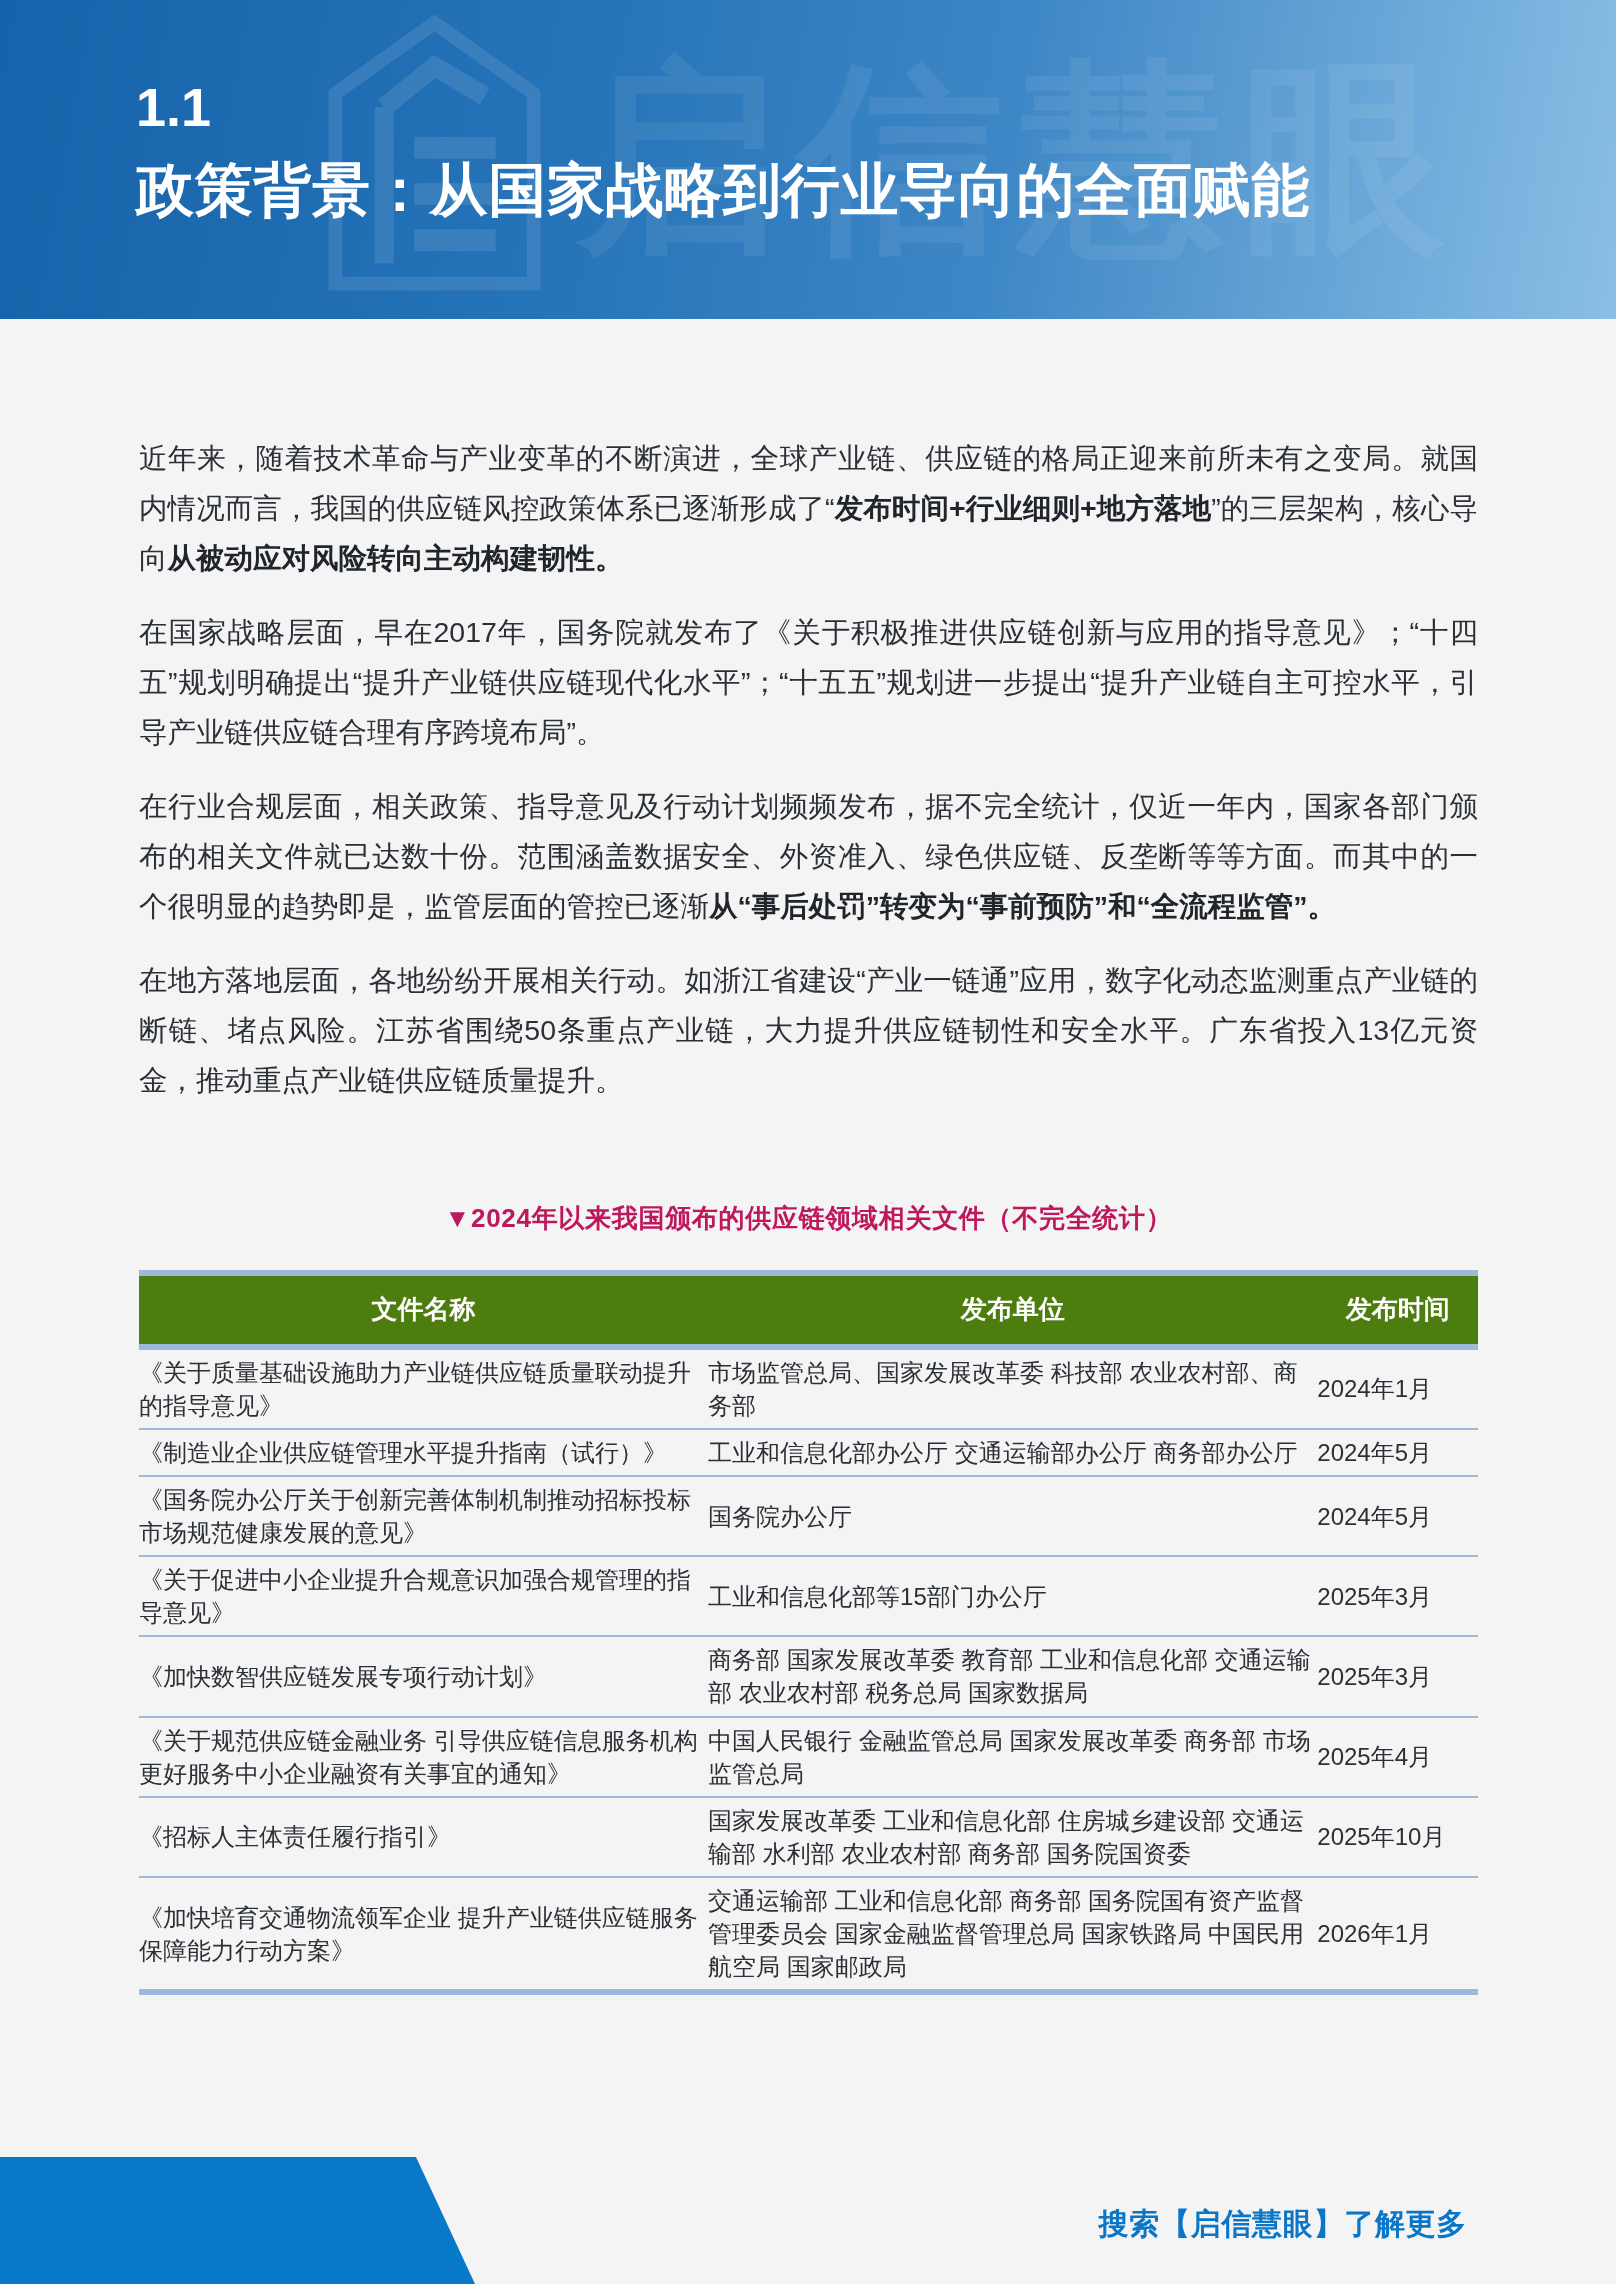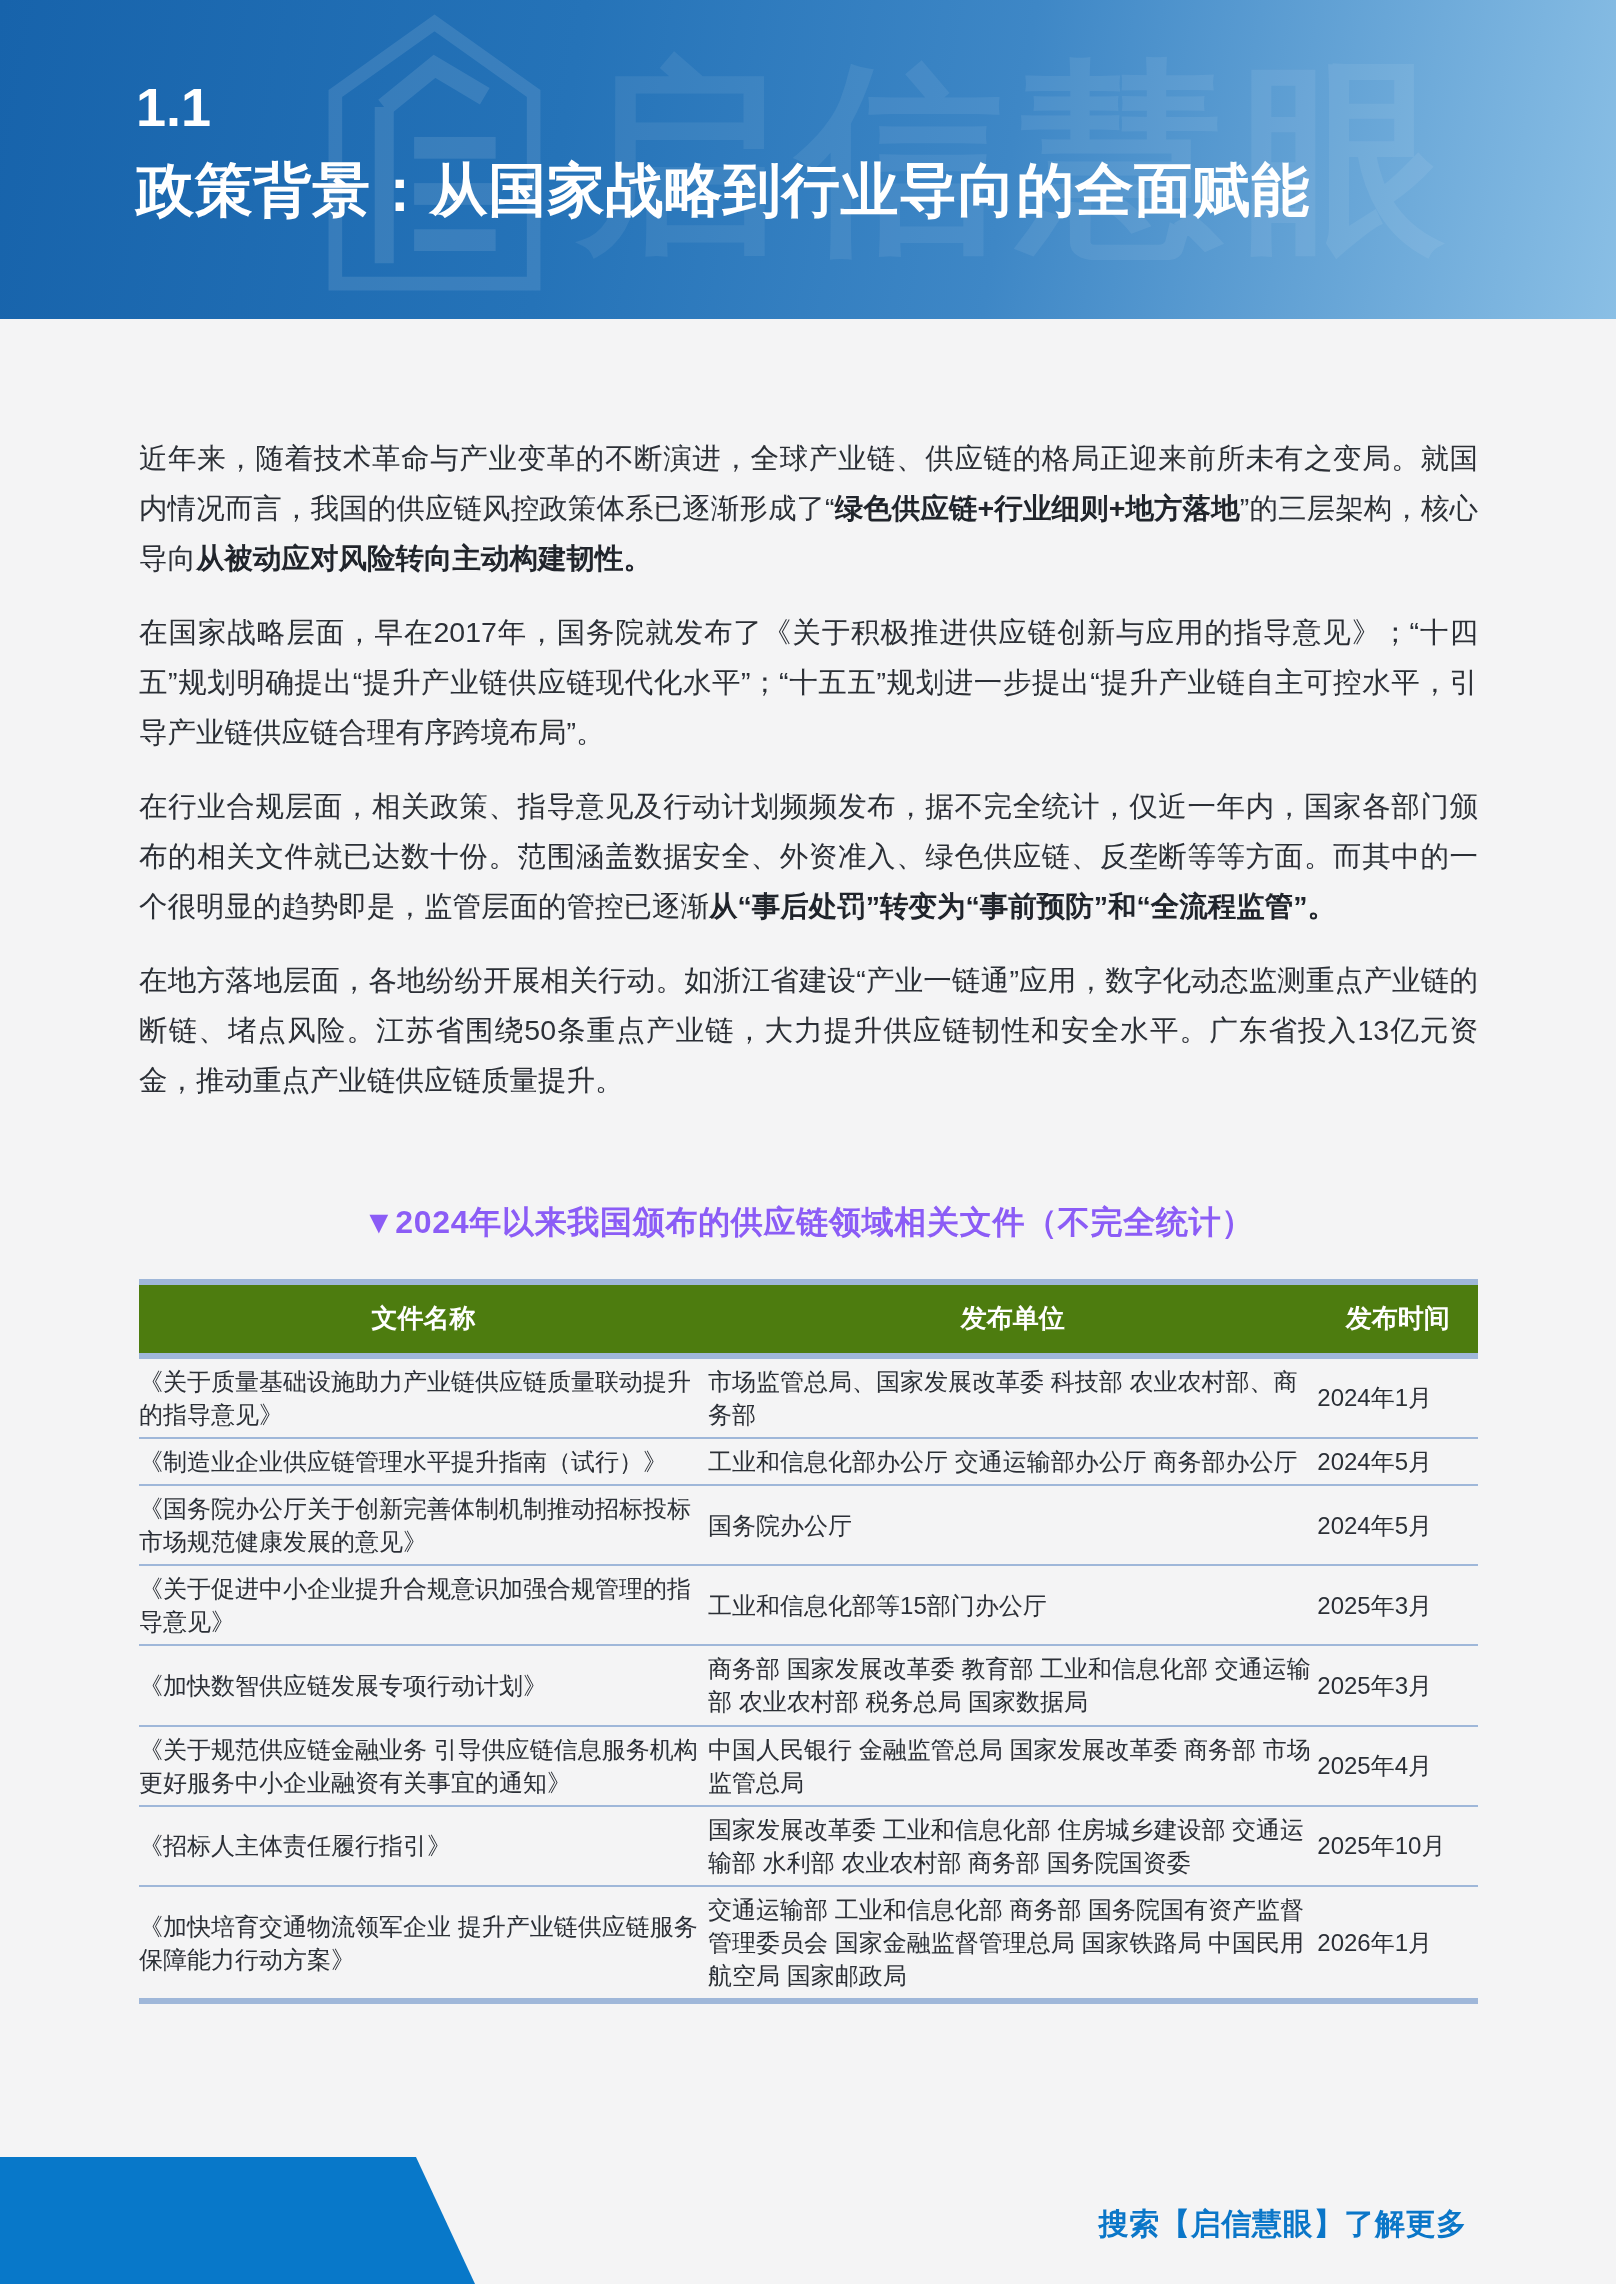--- a/index.html
+++ b/index.html
@@ -40,21 +40,21 @@
   .paragraphs p{
     margin:0 0 24px 0;
     font-size:28.5px;line-height:50px;color:#2b2f36;
     text-align:justify;
   }
   .paragraphs p strong{font-weight:700;color:#20242b;}
   
   .table-title{
     margin:96px 0 34px 0;
     text-align:center;
-    font-size:32px;font-weight:700;color:#8b5cf6;
+    font-size:26px;font-weight:700;color:#be185d;
     letter-spacing:0.7px;
   }
   table.doc-table{
     width:100%;
     border-collapse:collapse;
     table-layout:fixed;
   }
   table.doc-table thead th{
     background:#4d7c0f;color:#ffffff;
     font-size:26px;font-weight:700;
@@ -112,21 +112,21 @@
       <div class="wm-text">启信慧眼</div>
     </div>
     <div class="header-inner">
       <div class="section-number">1.1</div>
       <h1 class="page-title">政策背景：从国家战略到行业导向的全面赋能</h1>
     </div>
   </header>
 
   <main class="content">
     <div class="paragraphs" id="paragraphs">
-        <p><span>近年来，随着技术革命与产业变革的不断演进，全球产业链、供应链的格局正迎来前所未有之变局。就国内情况而言，我国的供应链风控政策体系已逐渐形成了“</span><strong>绿色供应链+行业细则+地方落地</strong><span>”的三层架构，核心导向</span><strong>从被动应对风险转向主动构建韧性。</strong></p>
+        <p><span>近年来，随着技术革命与产业变革的不断演进，全球产业链、供应链的格局正迎来前所未有之变局。就国内情况而言，我国的供应链风控政策体系已逐渐形成了“</span><strong>发布时间+行业细则+地方落地</strong><span>”的三层架构，核心导向</span><strong>从被动应对风险转向主动构建韧性。</strong></p>
         <p><span>在国家战略层面，早在2017年，国务院就发布了《关于积极推进供应链创新与应用的指导意见》；“十四五”规划明确提出“提升产业链供应链现代化水平”；“十五五”规划进一步提出“提升产业链自主可控水平，引导产业链供应链合理有序跨境布局”。</span></p>
         <p><span>在行业合规层面，相关政策、指导意见及行动计划频频发布，据不完全统计，仅近一年内，国家各部门颁布的相关文件就已达数十份。范围涵盖数据安全、外资准入、绿色供应链、反垄断等等方面。而其中的一个很明显的趋势即是，监管层面的管控已逐渐</span><strong>从“事后处罚”转变为“事前预防”和“全流程监管”。</strong></p>
         <p><span>在地方落地层面，各地纷纷开展相关行动。如浙江省建设“产业一链通”应用，数字化动态监测重点产业链的断链、堵点风险。江苏省围绕50条重点产业链，大力提升供应链韧性和安全水平。广东省投入13亿元资金，推动重点产业链供应链质量提升。</span></p>
       </div>
 
     <h2 class="table-title">▼2024年以来我国颁布的供应链领域相关文件（不完全统计）</h2>
 
     <table class="doc-table">
       <colgroup>
         <col style="width:42.5%">

